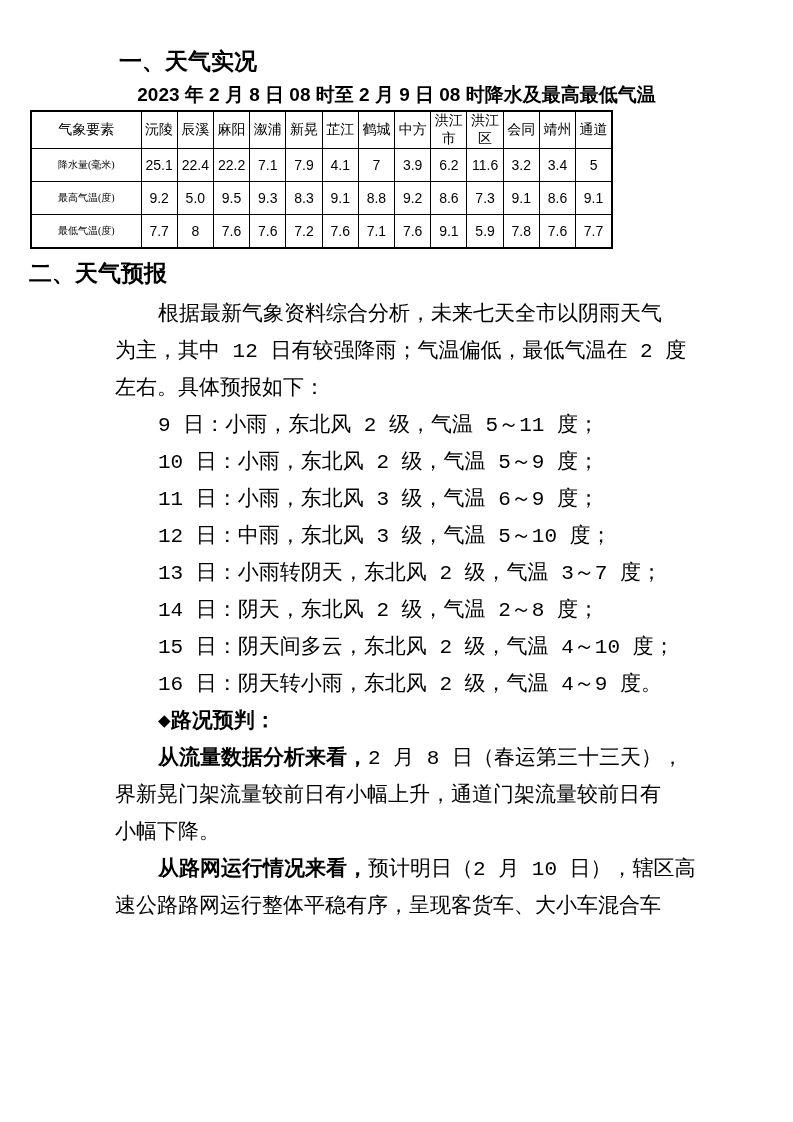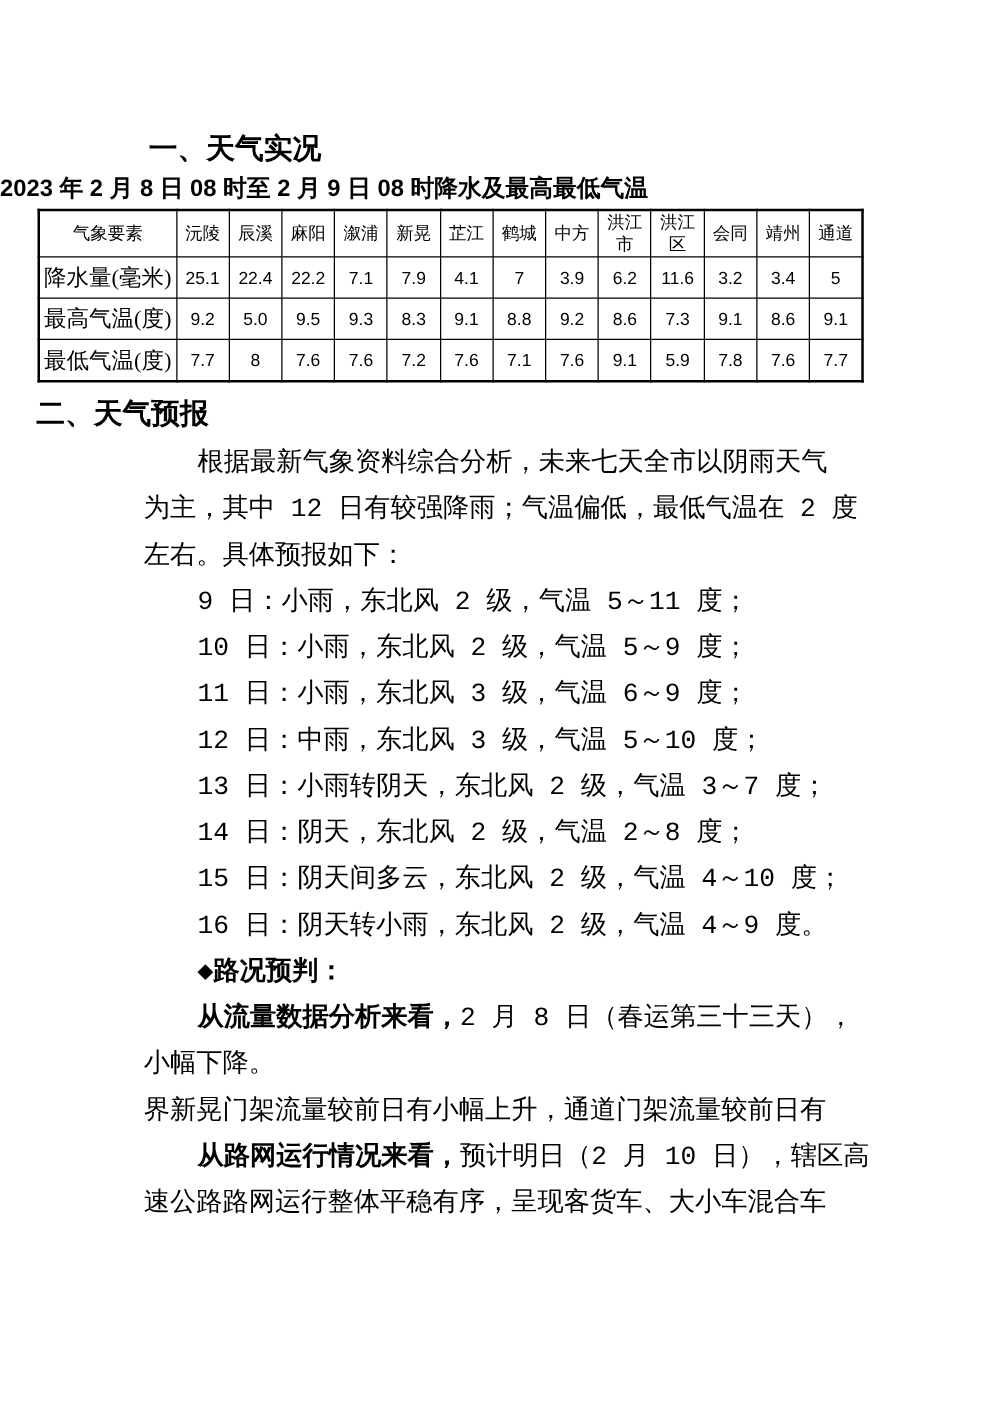--- a/index.html
+++ b/index.html
@@ -8,41 +8,41 @@
     width: 793px; height: 1122px;
     background: #ffffff; color: #000000;
     font-family: "Liberation Serif", serif;
     overflow: hidden; position: relative;
   }
   .section-heading {
     margin: 0 0 0 119px;
     font-family: "Liberation Sans", sans-serif;
     font-weight: bold; font-size: 23px; line-height: 30px;
   }
-  #sec1 { padding-top: 103px; }
+  #sec1 { padding-top: 46px; }
   .table-title {
-    margin-top: 7px; 
+    margin-top: 7px; text-align: center;
     font-family: "Liberation Sans", sans-serif;
     font-weight: bold; font-size: 19px; line-height: 23px;
   }
   table.weather {
     margin: 4px 0 0 30px;
-    width: 661px; table-layout: fixed;
+    width: 583px; table-layout: fixed;
     border-collapse: collapse;
     border: 2px solid #000;
   }
   table.weather col.first { width: 110px; }
   table.weather th, table.weather td {
     border: 1px solid #000;
     height: 33px; padding: 0;
     text-align: center; vertical-align: middle;
     font-weight: normal;
   }
   table.weather th { font-family: "Liberation Serif", serif; font-size: 14px; }
-  td.row-label { font-family: "Liberation Serif", serif; font-size: 18px; }
+  td.row-label { font-family: "Liberation Serif", serif; font-size: 10px; }
   td.num { font-family: "Liberation Sans", sans-serif; font-size: 14px; }
   #sec2 { margin-top: 9px; margin-left: 29px; }
   .body-text { margin: 8px 0 0 115px; width: 575px; font-family: Liberation Mono, monospace; }
   .line {
     font-size: 21px; line-height: 37px; height: 37px;
     white-space: nowrap; overflow: visible;
   }
   .line.indent { padding-left: 43px; }
   .line b { font-weight: bold; }
 </style>
@@ -151,19 +151,19 @@
       <div class="line indent">9 日：小雨，东北风 2 级，气温 5～11 度；</div>
       <div class="line indent">10 日：小雨，东北风 2 级，气温 5～9 度；</div>
       <div class="line indent">11 日：小雨，东北风 3 级，气温 6～9 度；</div>
       <div class="line indent">12 日：中雨，东北风 3 级，气温 5～10 度；</div>
       <div class="line indent">13 日：小雨转阴天，东北风 2 级，气温 3～7 度；</div>
       <div class="line indent">14 日：阴天，东北风 2 级，气温 2～8 度；</div>
       <div class="line indent">15 日：阴天间多云，东北风 2 级，气温 4～10 度；</div>
       <div class="line indent">16 日：阴天转小雨，东北风 2 级，气温 4～9 度。</div>
       <div class="line indent"><b>◆路况预判：</b></div>
       <div class="line indent"><b>从流量数据分析来看，</b>2 月 8 日（春运第三十三天），</div>
+      <div class="line">界新晃门架流量较前日有小幅上升，通道门架流量较前日有</div>
       <div class="line">小幅下降。</div>
-      <div class="line">界新晃门架流量较前日有小幅上升，通道门架流量较前日有</div>
       <div class="line indent"><b>从路网运行情况来看，</b>预计明日（2 月 10 日），辖区高</div>
       <div class="line">速公路路网运行整体平稳有序，呈现客货车、大小车混合车</div>
     </div>
 
 </div>
 
 </body></html>

